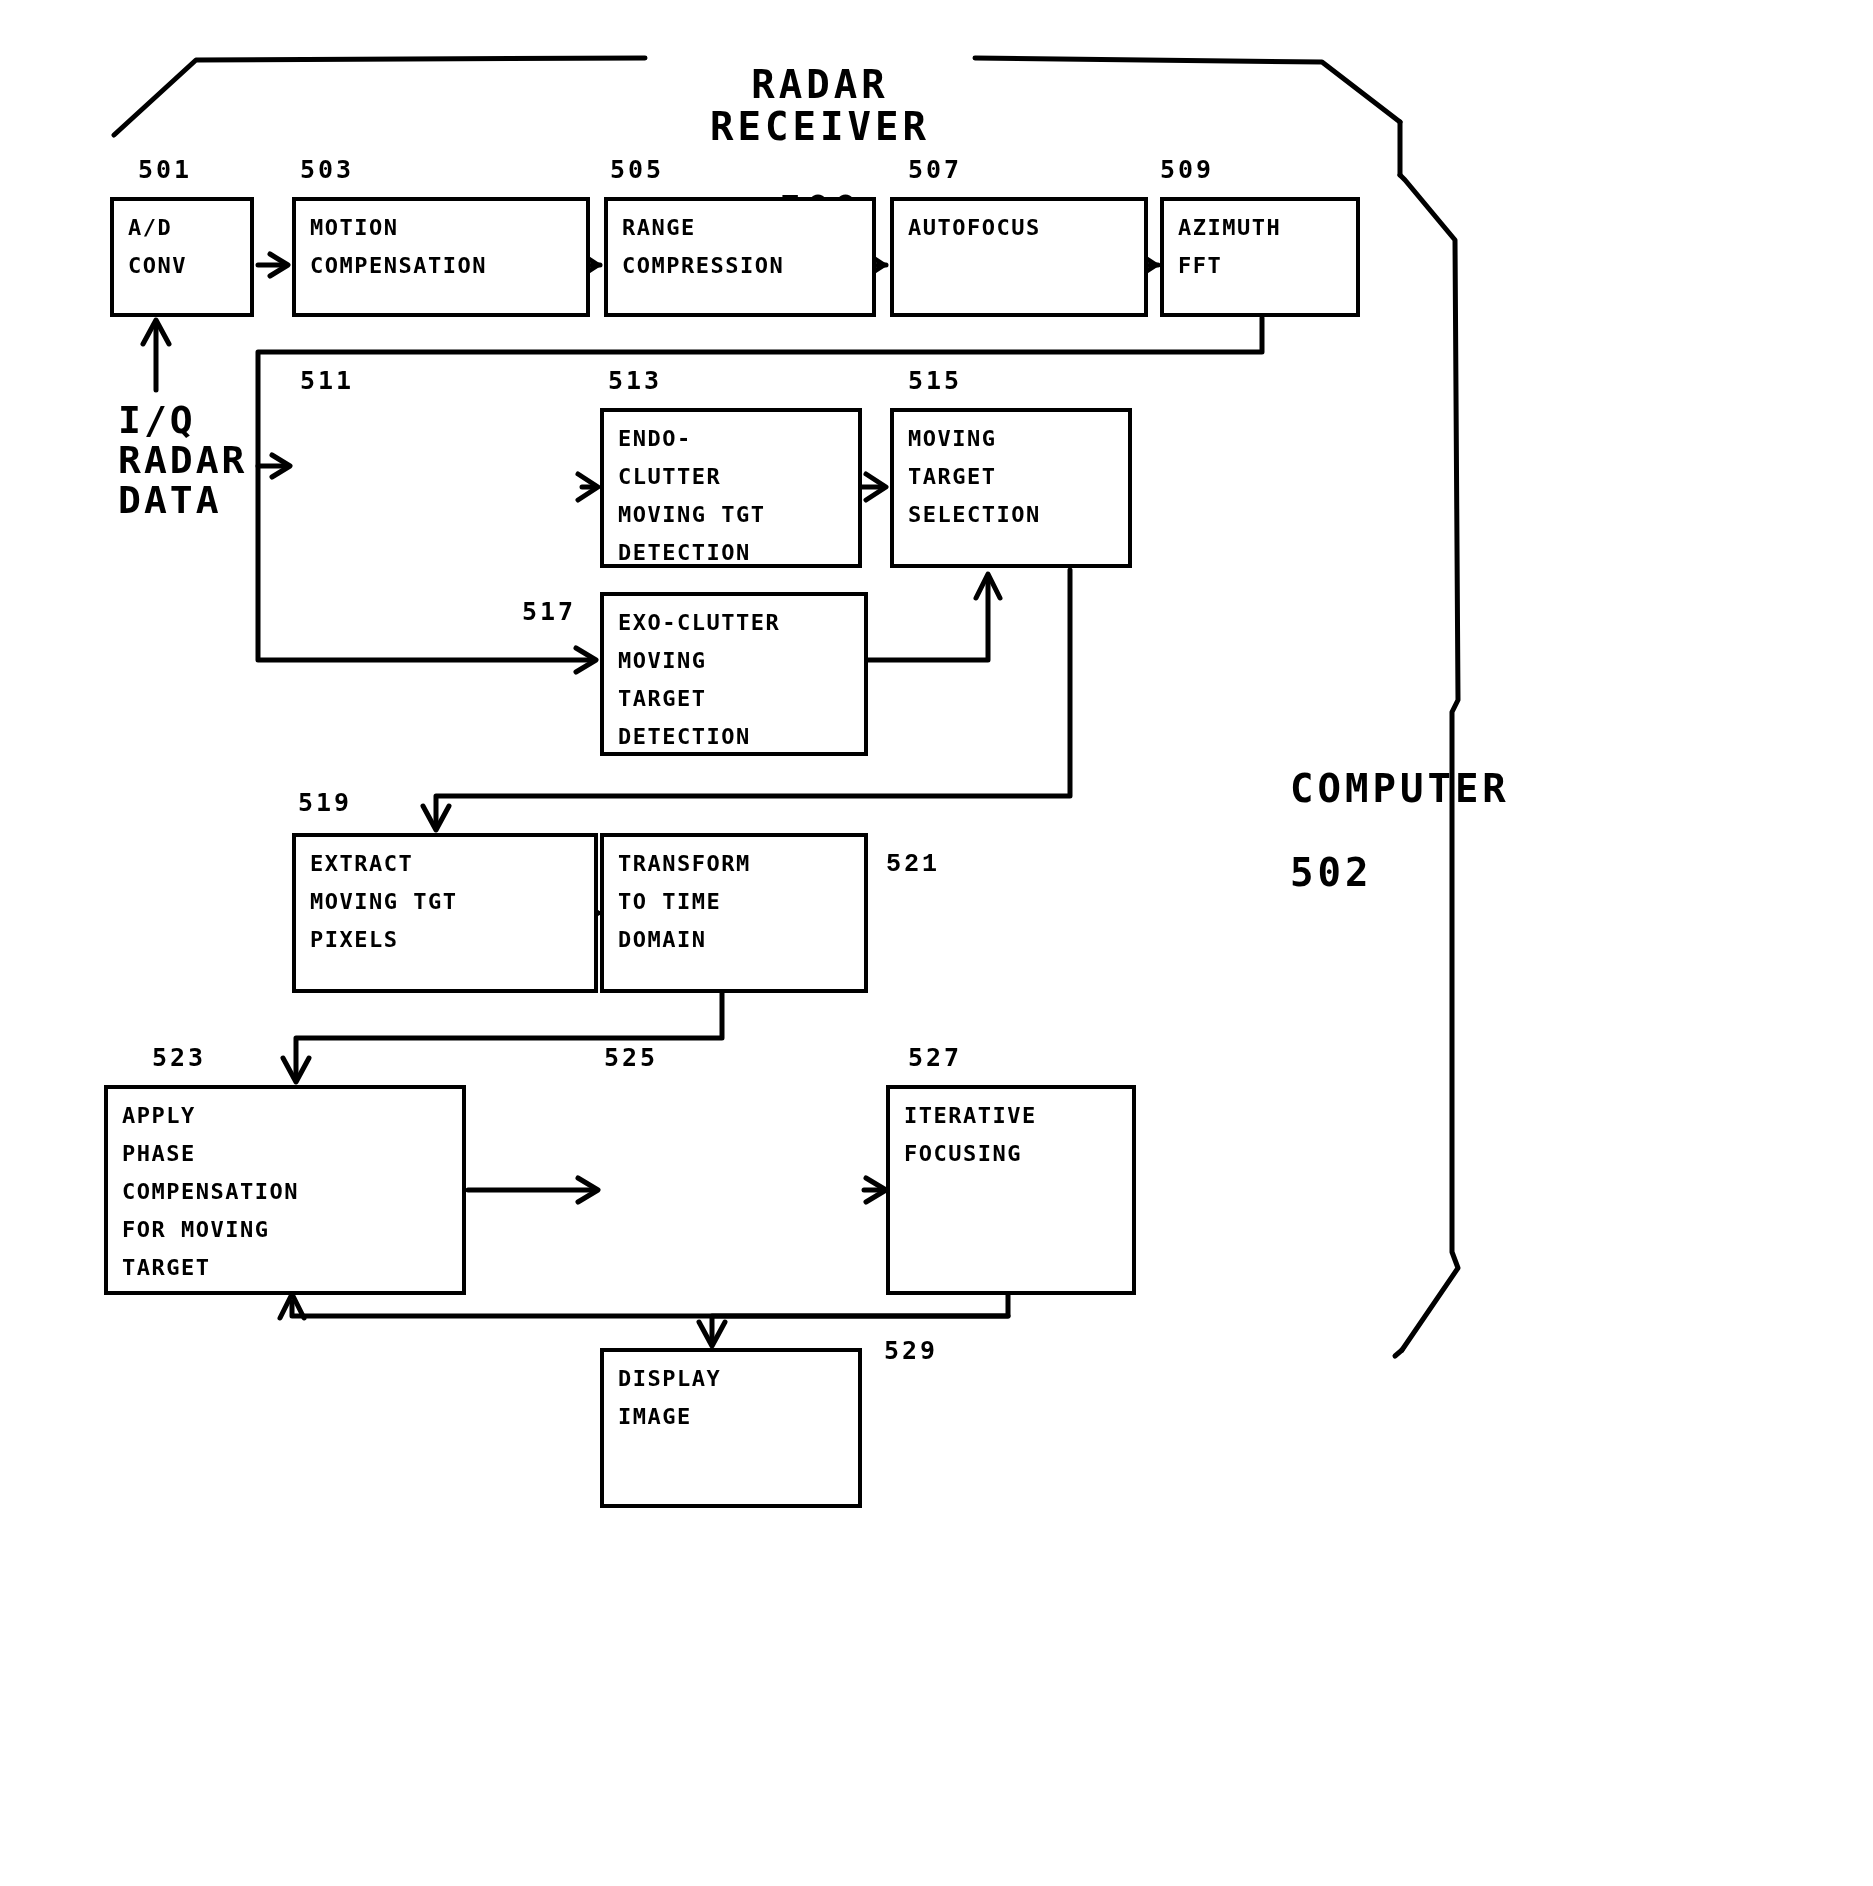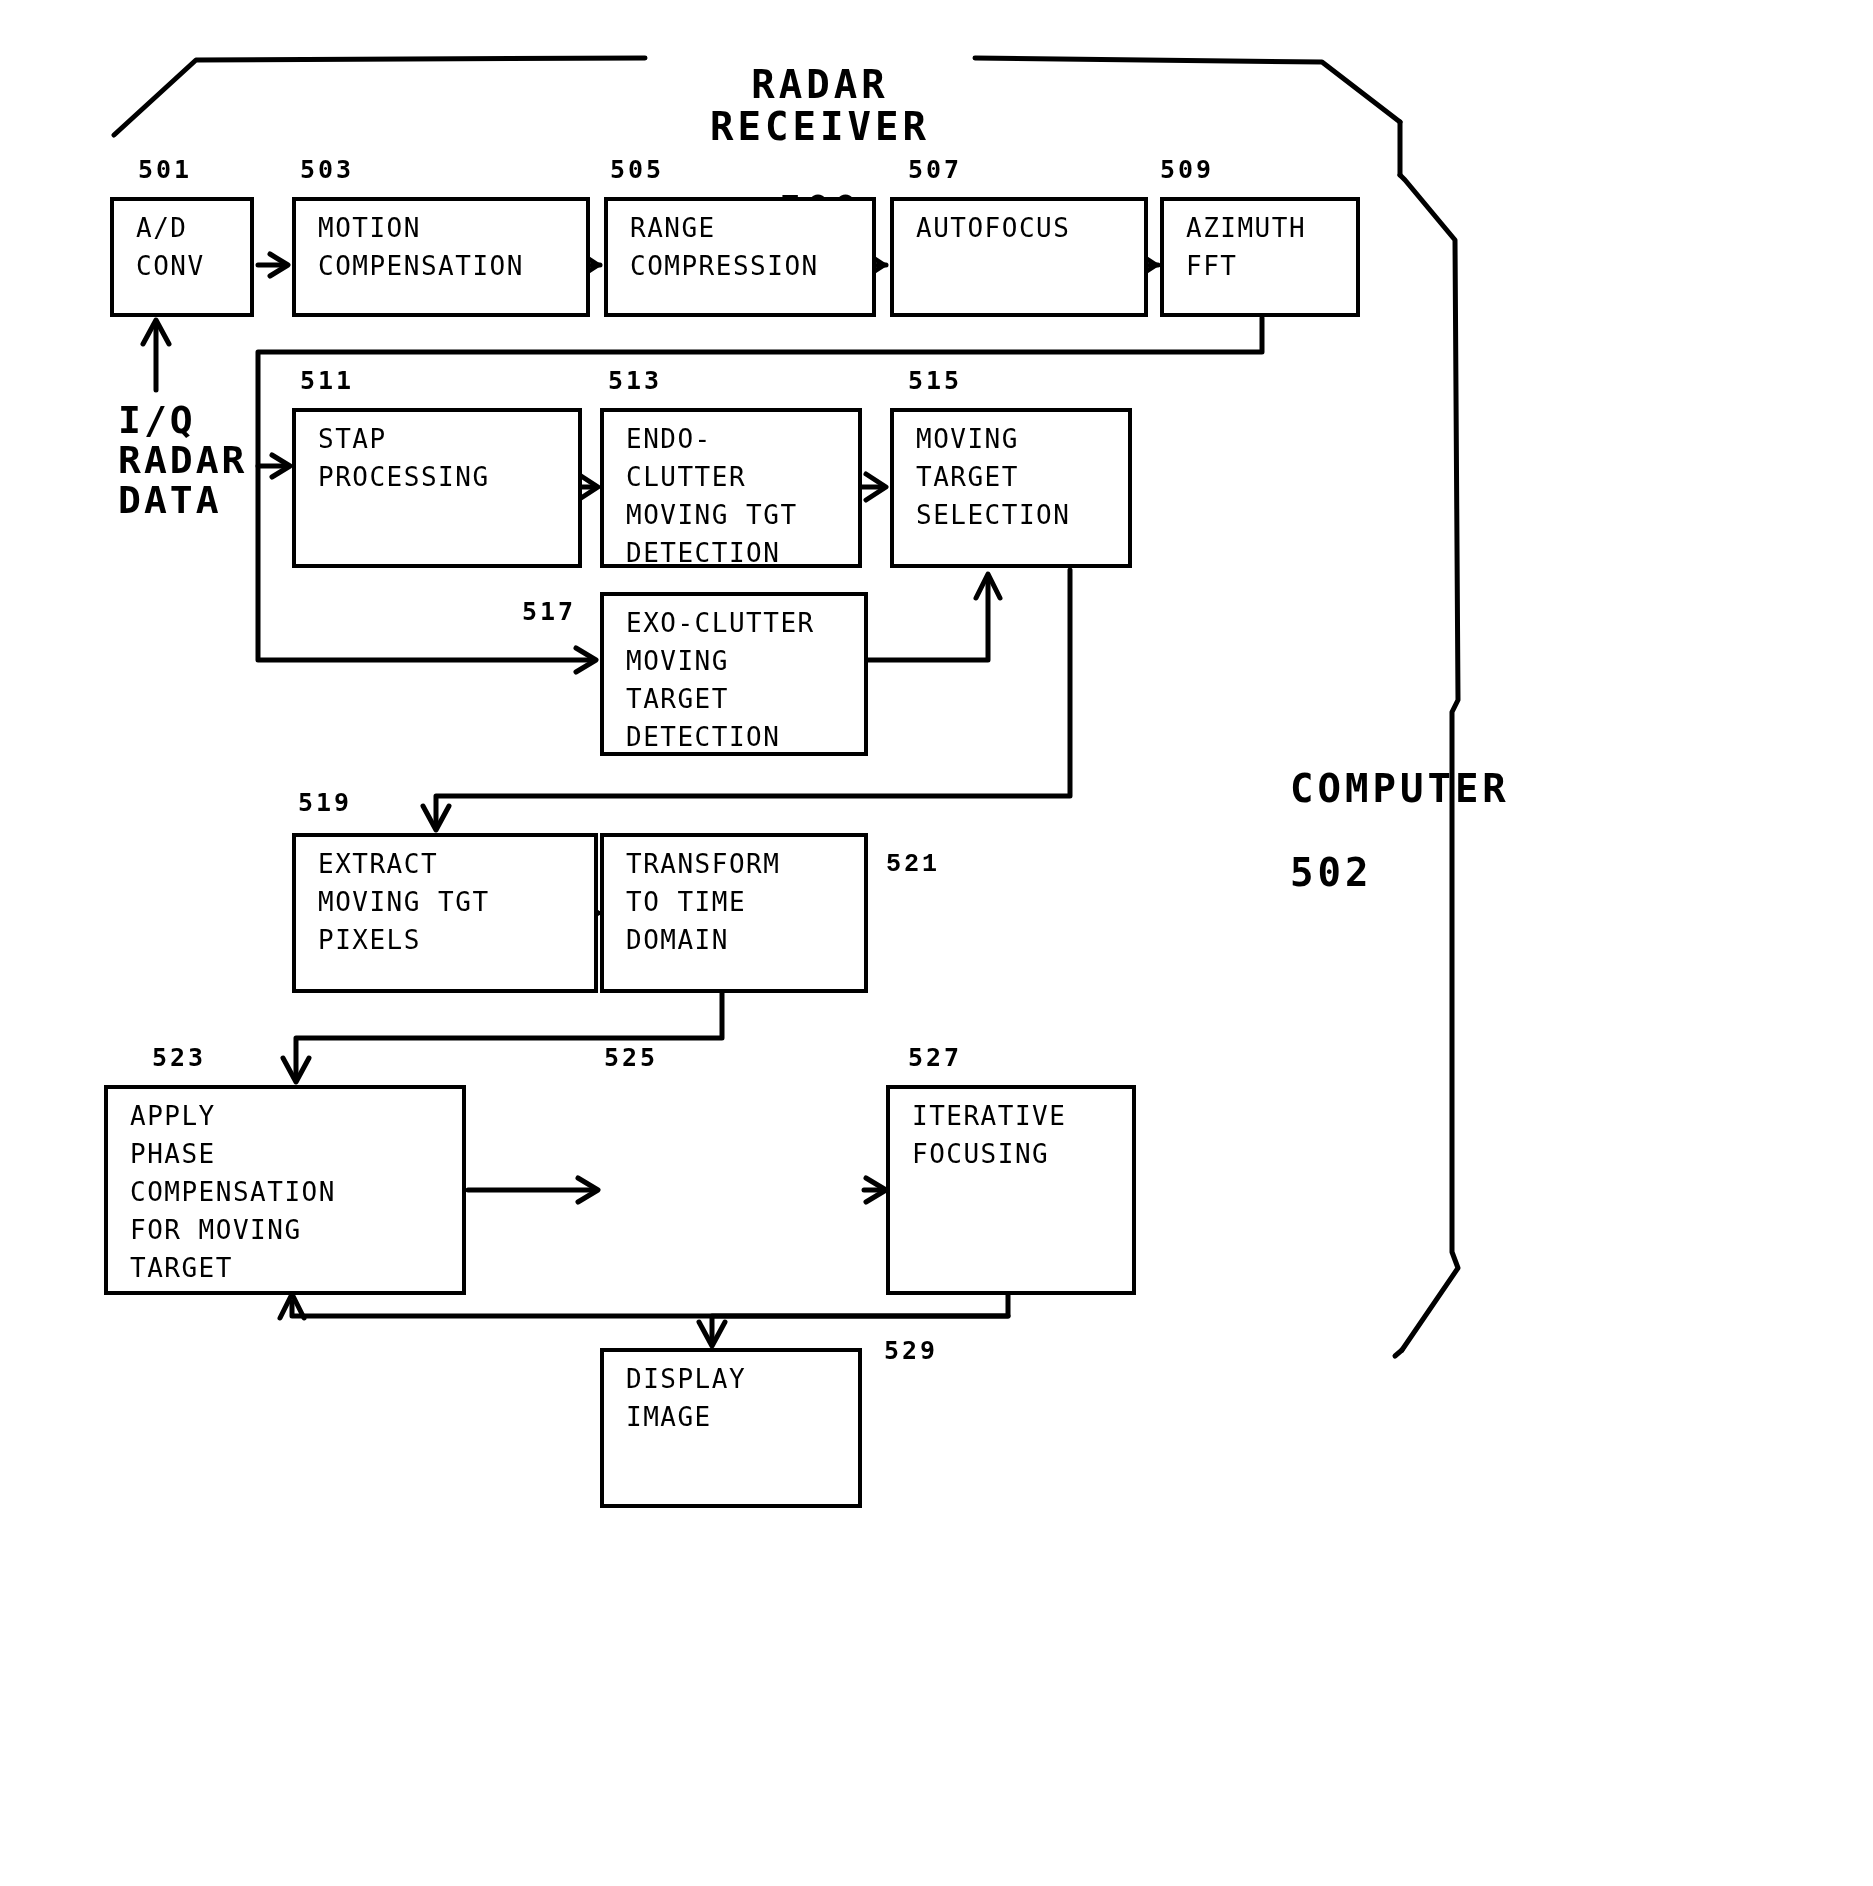--- a/index.html
+++ b/index.html
@@ -2,22 +2,22 @@
 <html><head>
 <meta charset="utf-8">
 <style>
   html,body{margin:0;padding:0;background:#fff;}
   body{width:1873px;height:1886px;position:relative;
        font-family:"DejaVu Sans Mono","Liberation Mono",monospace;
        color:#000;overflow:hidden;}
   #canvas{position:absolute;inset:0;}
   svg.layer{position:absolute;left:0;top:0;width:1873px;height:1886px;pointer-events:none;}
   .box{position:absolute;border:4px solid #000;background:#fff;box-sizing:border-box;}
-  .box .txt{position:absolute;left:22px;top:8px;right:4px;
-            font-size:26px;line-height:38px;letter-spacing:1.5px;font-weight:400;
+  .box .txt{position:absolute;left:14px;top:8px;right:4px;
+            font-size:22px;line-height:38px;letter-spacing:1.5px;font-weight:700;
             white-space:pre-line;}
   .ref{position:absolute;font-size:25px;font-weight:700;letter-spacing:3px;}
   .lbl{position:absolute;font-size:38px;font-weight:700;letter-spacing:3px;
        line-height:40px;white-space:pre-line;}
   .title{position:absolute;font-size:39px;font-weight:700;letter-spacing:4px;
          line-height:42px;white-space:pre-line;text-align:center;}
 </style>
 </head>
 <body>
 
@@ -109,24 +109,20 @@
       <div class="txt">RANGE
 COMPRESSION</div>
     </div>
     <div class="box" style="left: 890px; top: 197px; width: 258px; height: 120px;">
       <div class="txt">AUTOFOCUS</div>
     </div>
     <div class="box" style="left: 1160px; top: 197px; width: 200px; height: 120px;">
       <div class="txt">AZIMUTH
 FFT</div>
     </div>
-    <div class="box" style="left: 292px; top: 408px; width: 290px; height: 160px;">
-      <div class="txt">STAP
-PROCESSING</div>
-    </div>
     <div class="box" style="left: 600px; top: 408px; width: 262px; height: 160px;">
       <div class="txt">ENDO-
 CLUTTER
 MOVING TGT
 DETECTION</div>
     </div>
     <div class="box" style="left: 890px; top: 408px; width: 242px; height: 160px;">
       <div class="txt">MOVING
 TARGET
 SELECTION</div>

